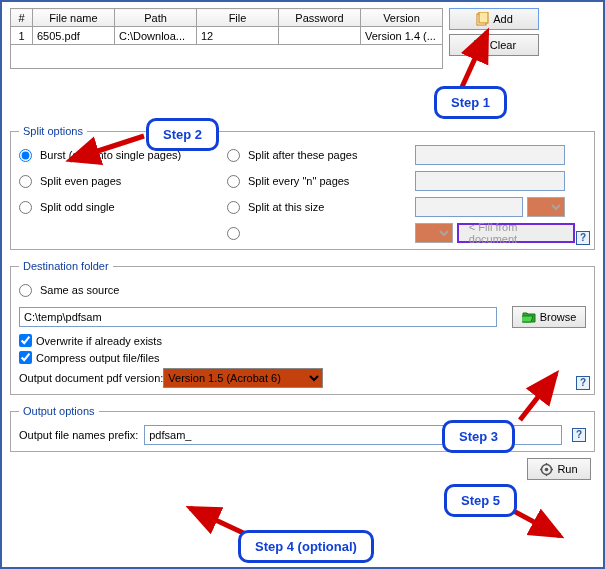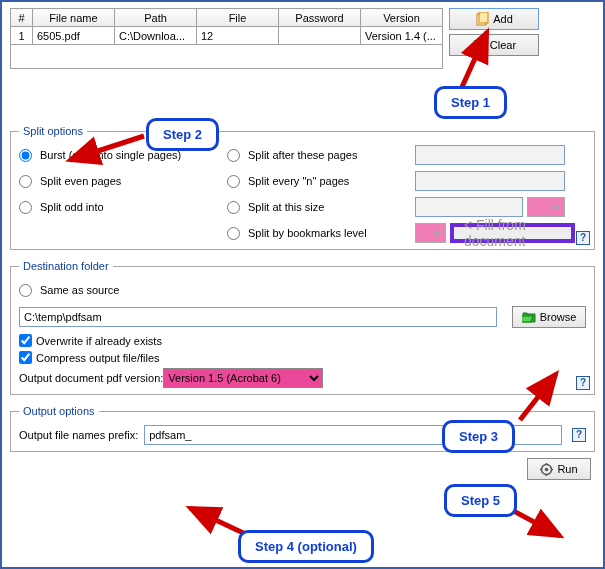--- a/index.html
+++ b/index.html
@@ -93,21 +93,21 @@
     font-family: inherit;
     font-size: 11px;
     background: #fff;
   }
   input[type="text"]:disabled { background: #f2f2f2; color: #999; }
   select {
     height: 20px;
     border: 1px solid #888;
     font-family: inherit;
     font-size: 11px;
-    background: #ec4899;
+    background: #c2410c;
   }
   .mini-input { width: 40px; }
   .help-icon {
     position: absolute;
     right: 4px;
     bottom: 4px;
     width: 14px; height: 14px;
     border: 1px solid #2a5aa0;
     color: #2a5aa0;
     font-weight: bold;
@@ -119,26 +119,26 @@
   }
   .dest-row { display: flex; gap: 20px; margin-bottom: 6px; }
   .path-row { display: flex; gap: 15px; align-items: center; margin-bottom: 6px; }
   .path-row input[type="text"] { flex: 1; }
   .chk-row { display: flex; align-items: center; margin-bottom: 4px; }
   .version-row { display: flex; align-items: center; gap: 0; margin-top: 4px; }
   .output-row { display: flex; align-items: center; gap: 6px; }
   .output-row input[type="text"] { flex: 1; }
   .run-row { display: flex; justify-content: flex-end; margin-top: 6px; padding-right: 4px; }
   .disabled-btn {
-    border: 4px solid #6d28d9;
+    border: 2px solid #6d28d9;
     background: #eee;
     color: #999;
     height: 20px;
     padding: 0 10px;
-    font-size: 14px;
+    font-size: 11px;
     display: inline-flex;
     align-items: center;
   }
   
   .step {
     position: absolute;
     background: #fff;
     border: 3px solid #1040d8;
     border-radius: 10px;
     color: #1040d8;
@@ -234,35 +234,34 @@
         <span>Split even pages</span>
       </label>
       <label class="radio-row">
         <input type="radio" name="split" style="">
         <span>Split every "n" pages</span>
       </label>
       <input type="text" disabled="" style="width: 150px;">
 
       <label class="radio-row">
         <input type="radio" name="split" style="">
-        <span>Split odd into</span>
+        <span>Split odd single</span>
       </label>
       <label class="radio-row">
         <input type="radio" name="split" style="">
         <span>Split at this size</span>
       </label>
       <div style="display:flex;gap:4px">
         <input type="text" disabled="" style="width: 108px;">
         <select disabled="" style="width:38px"></select>
       </div>
 
       <div></div>
       <label class="radio-row">
         <input type="radio" name="split" style="">
-        <span>Split by bookmarks level</span>
       </label>
       <div style="display:flex;gap:4px">
         <select disabled="" class="mini-input"></select>
         <span class="disabled-btn">&lt; Fill from document</span>
       </div>
     </div>
     <span class="help-icon">?</span>
   </fieldset>
 
   <fieldset>

